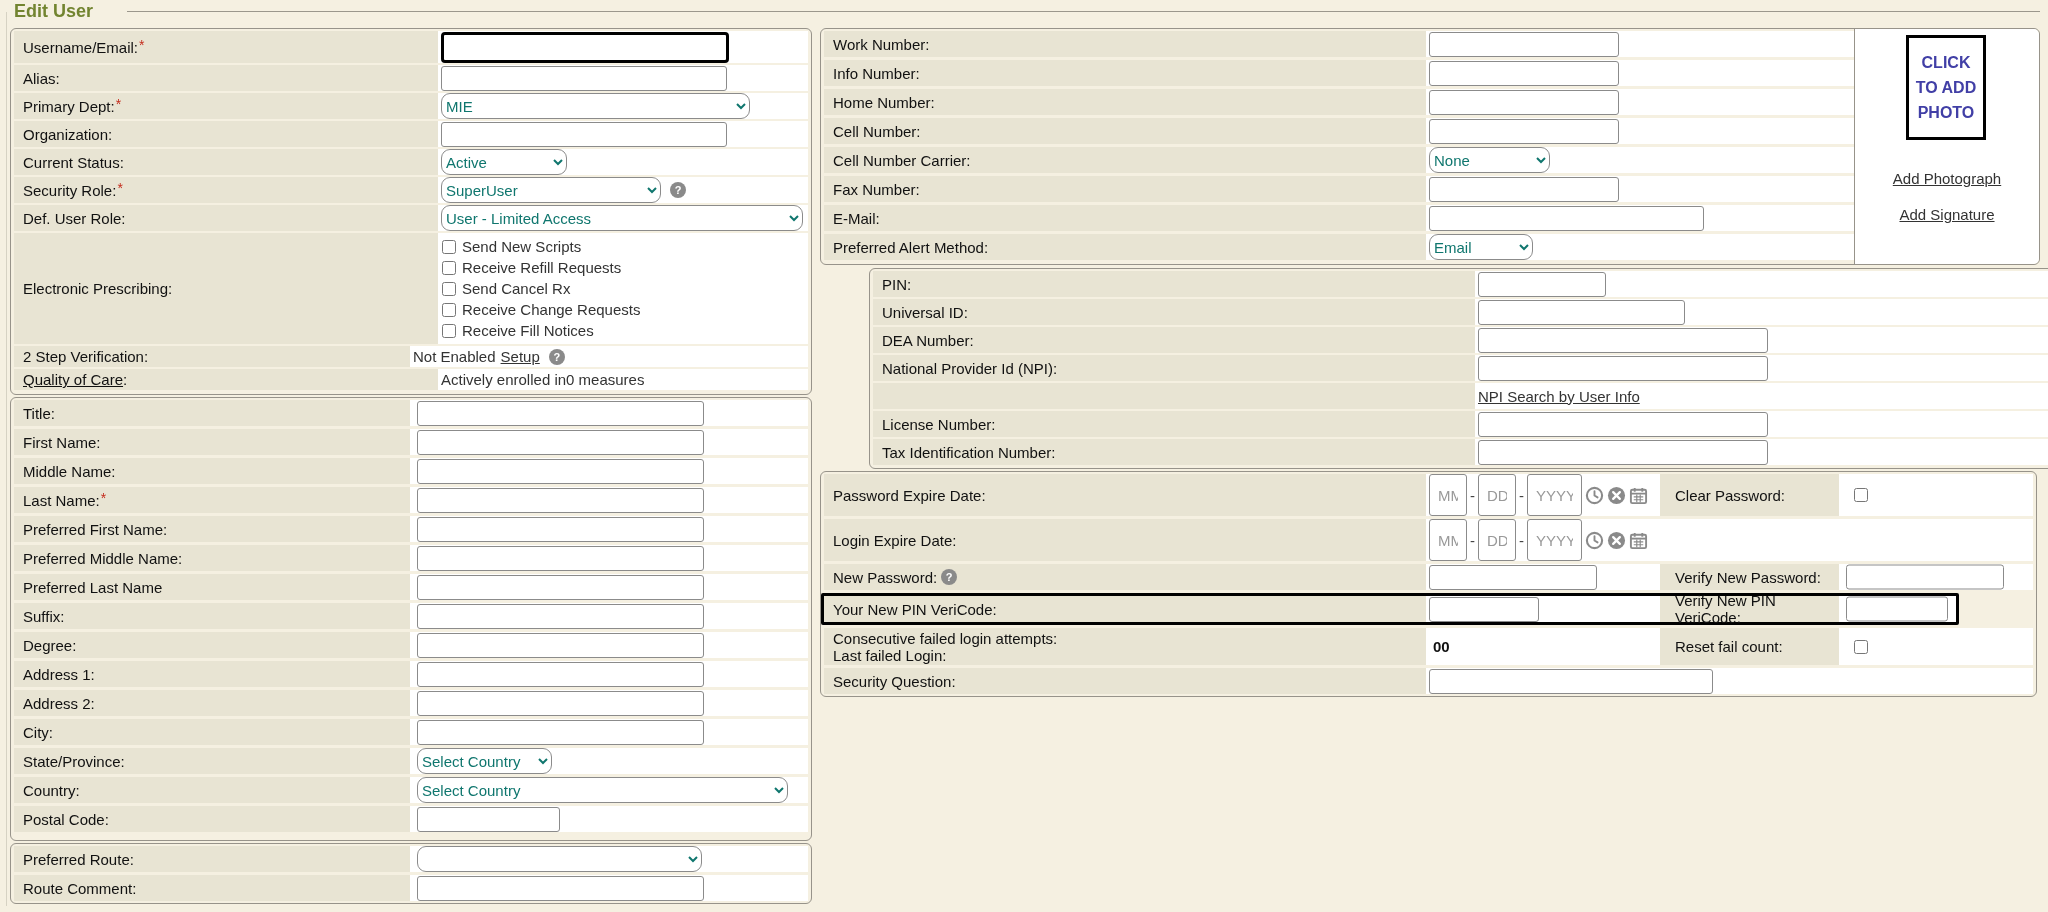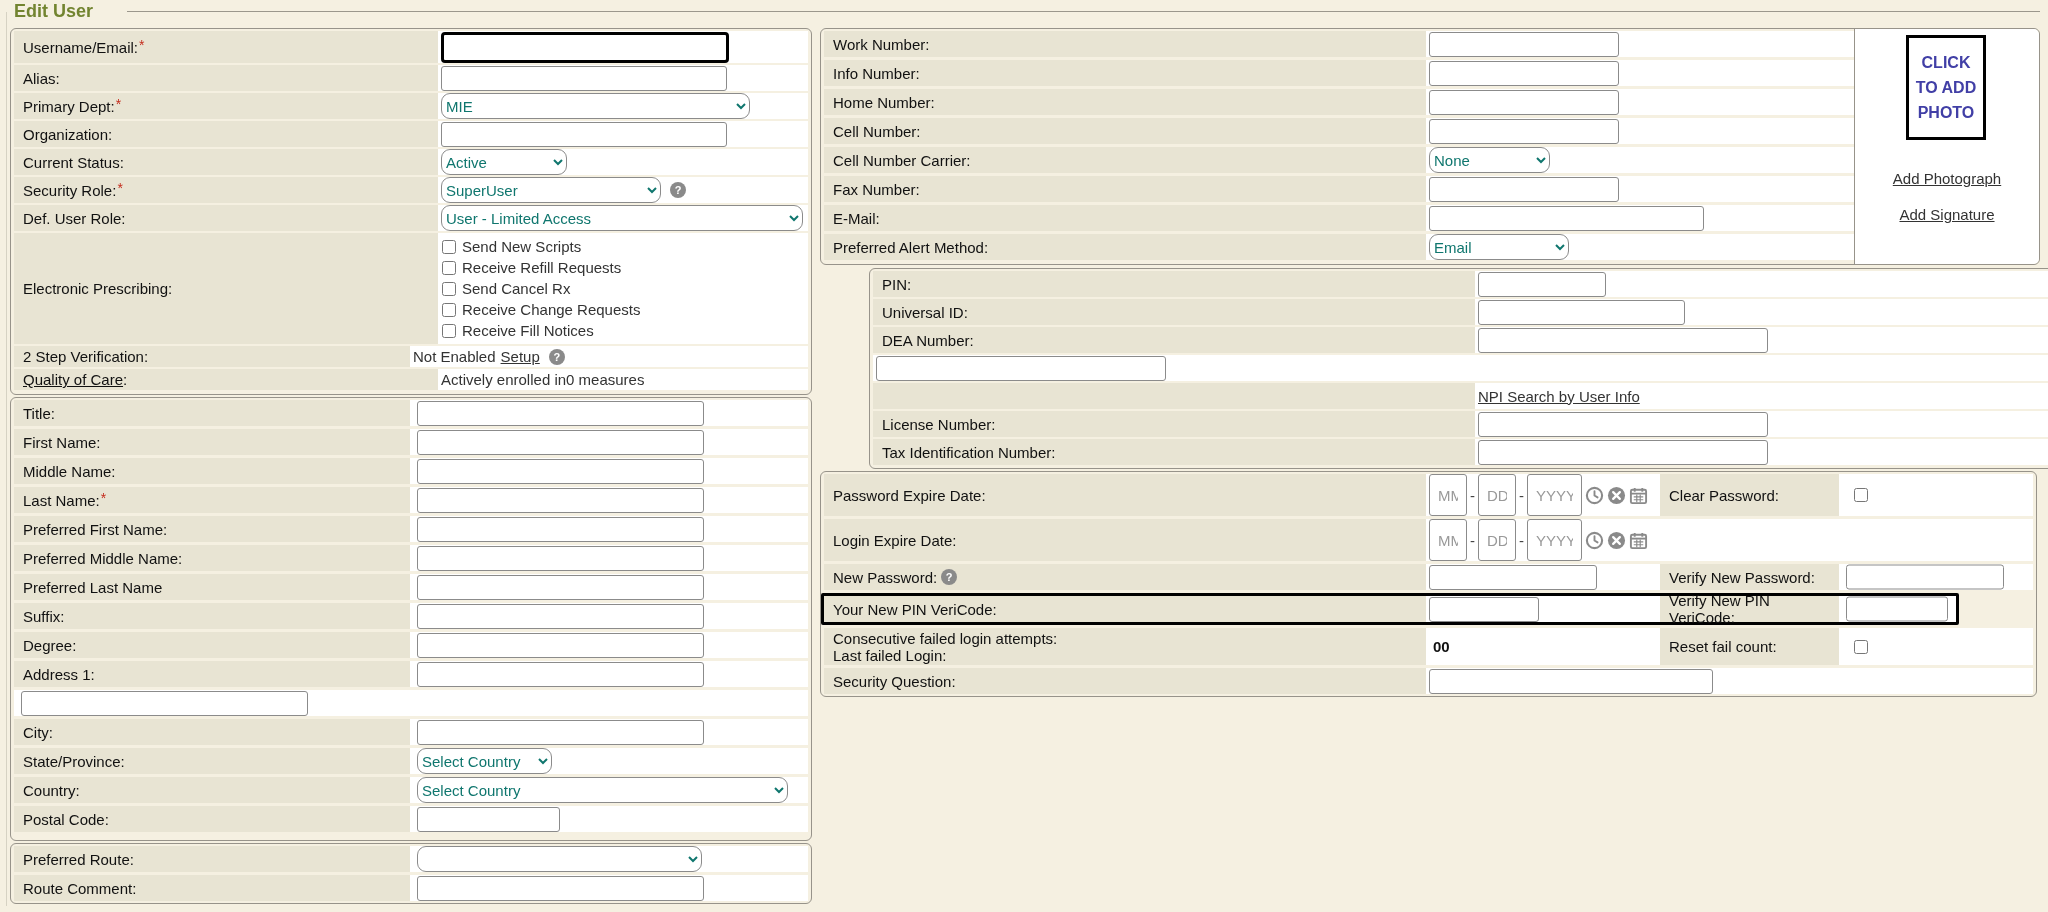--- a/index.html
+++ b/index.html
@@ -39,21 +39,21 @@
   .sec-a .cbrow{height:21px}
   input[type=checkbox]{width:14px;height:14px;margin:0 0 0 1px;accent-color:#fff}
   .static{color:#333}
   .staticb{padding-left:4px}
   .dgrp{display:flex;align-items:center;gap:3px}
   .din{width:38px;height:42px;border:1px solid #8b8b8b;border-radius:3px;text-align:center;font:15px "Liberation Sans","DejaVu Sans",sans-serif;color:#999;box-sizing:border-box;padding:8px;outline:none}
   .din::placeholder{color:#999}
   .dyy{width:55px}
   .dsep{color:#444}
   .svgi{display:inline-flex;align-items:center;cursor:pointer}
-  .lbl2{position:absolute;left:836px;width:179px;top:0;bottom:0;background:#e8e4d3;display:flex;align-items:center;padding-left:9px;box-sizing:border-box}
+  .lbl2{position:absolute;left:836px;width:179px;top:0;bottom:0;background:#e8e4d3;display:flex;align-items:center;padding-left:15px;box-sizing:border-box}
   .ctl2{position:absolute;left:1022px;top:50%;transform:translateY(-50%)}
   .cb2{left:1029px}
   .hl-row{border:3px solid #000;margin-left:-3px;width:1132px;flex:none;border-radius:2px}
   .eyewrap{position:relative;display:inline-flex;align-items:center}
   .eye-abs{position:absolute;right:7px}
   .photo-cell{position:absolute;right:0;top:0;bottom:0;width:184px;background:#fff;border-left:1px solid #97938a;border-radius:0 5px 5px 0}
   .photo-box{position:absolute;left:51px;top:6px;width:74px;height:99px;border:3px solid #000;background:#fff;display:flex;align-items:center;justify-content:center;text-align:center;color:#413fa6;font-weight:bold;font-size:16px;line-height:25px;cursor:pointer}
   .photo-link{position:absolute;left:0;width:100%;text-align:center;color:#333;text-decoration:underline}
   .pl1{top:141px}
   .pl2{top:177px}
@@ -251,20 +251,23 @@
     </div>
     <div class="row">
       <div class="lbl">
         <span>Address 1:</span>
       </div>
       <div class="val">
         <input class="txt" style="width: 287px;">
       </div>
     </div>
     <div class="row">
+      <div class="lbl">
+        <span>Address 2:</span>
+      </div>
       <div class="val">
         <input class="txt" style="width: 287px;">
       </div>
     </div>
     <div class="row">
       <div class="lbl">
         <span>City:</span>
       </div>
       <div class="val">
         <input class="txt" style="width: 287px;">
@@ -368,21 +371,21 @@
       </div>
       <div class="val">
         <input class="txt" style="width: 275px;">
       </div>
     </div>
     <div class="row">
       <div class="lbl">
         <span>Preferred Alert Method:</span>
       </div>
       <div class="val">
-        <select class="sel" style="width: 140px;"><option>Email</option></select>
+        <select class="sel" style="width: 104px;"><option>Email</option></select>
       </div>
     </div>
     <div class="photo-cell">
       <div class="photo-box">
         <span>CLICK TO ADD PHOTO</span>
       </div>
       <a class="photo-link pl1">Add Photograph</a>
       <a class="photo-link pl2">Add Signature</a>
     </div>
   </section>
@@ -405,20 +408,23 @@
     </div>
     <div class="row">
       <div class="lbl">
         <span>DEA Number:</span>
       </div>
       <div class="val">
         <input class="txt" style="width: 290px;">
       </div>
     </div>
     <div class="row">
+      <div class="lbl">
+        <span>National Provider Id (NPI):</span>
+      </div>
       <div class="val">
         <input class="txt" style="width: 290px;">
       </div>
     </div>
     <div class="row">
       <div class="lbl"></div>
       <div class="val">
         <a class="link">NPI Search by User Info</a>
       </div>
     </div>

